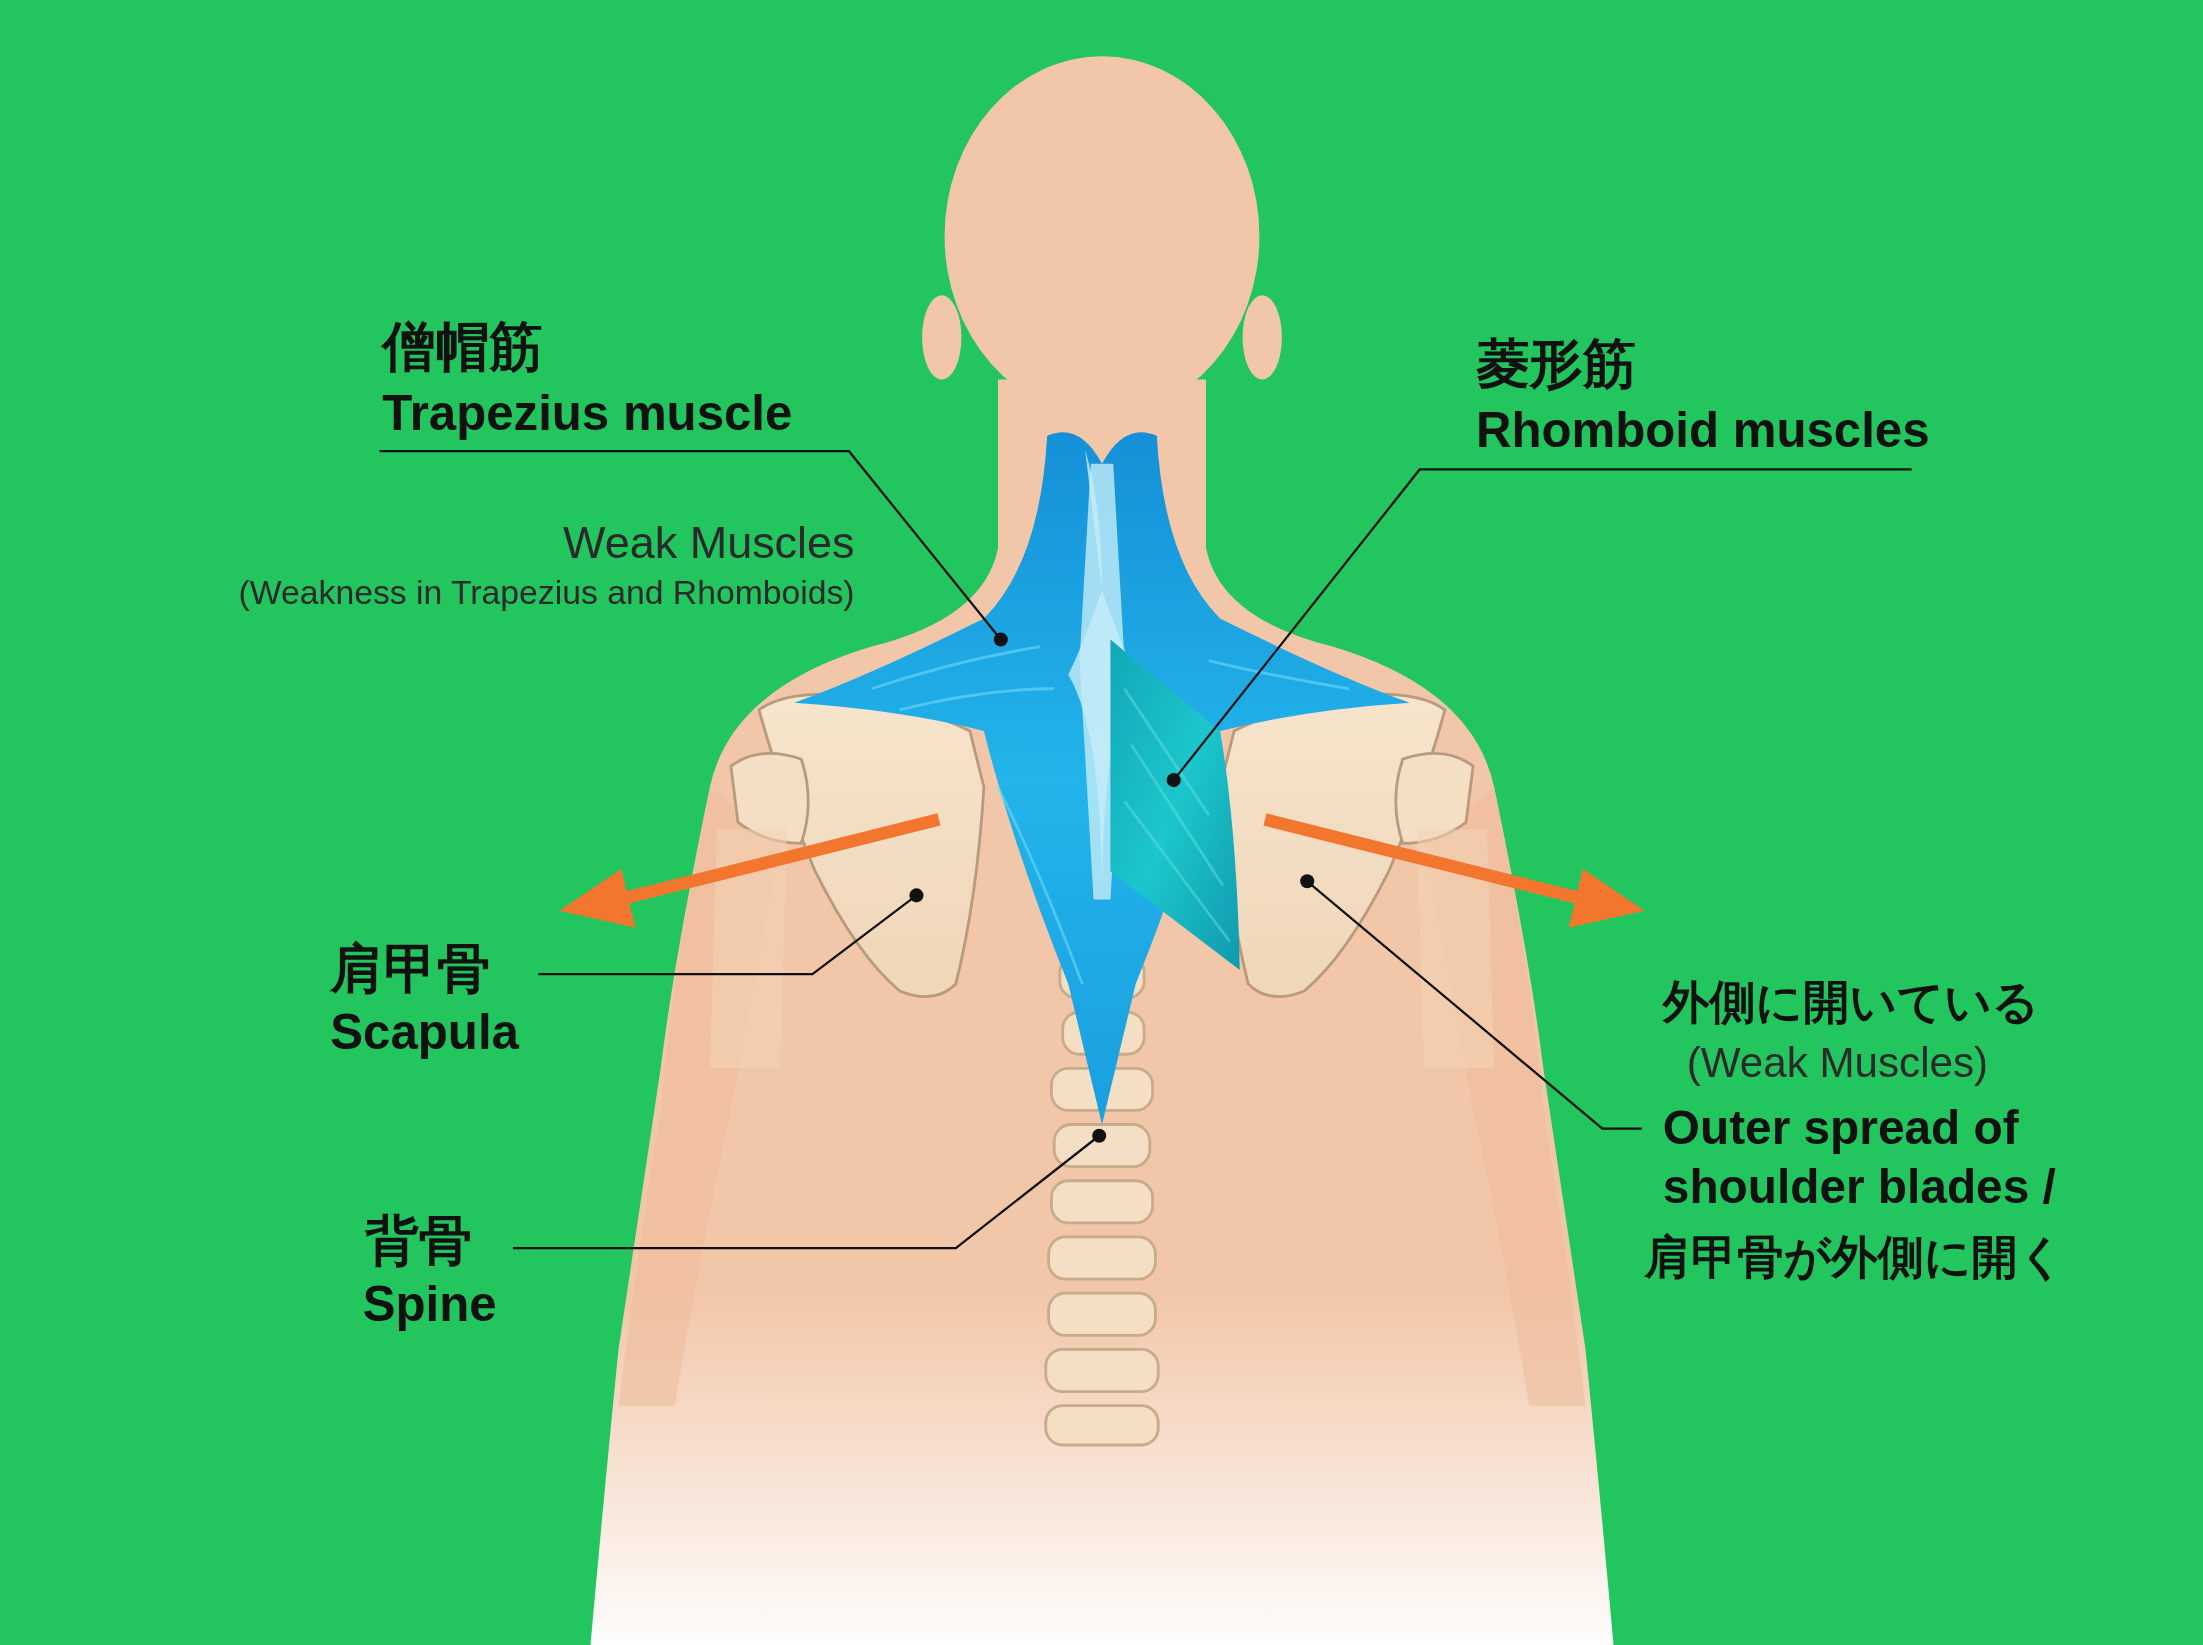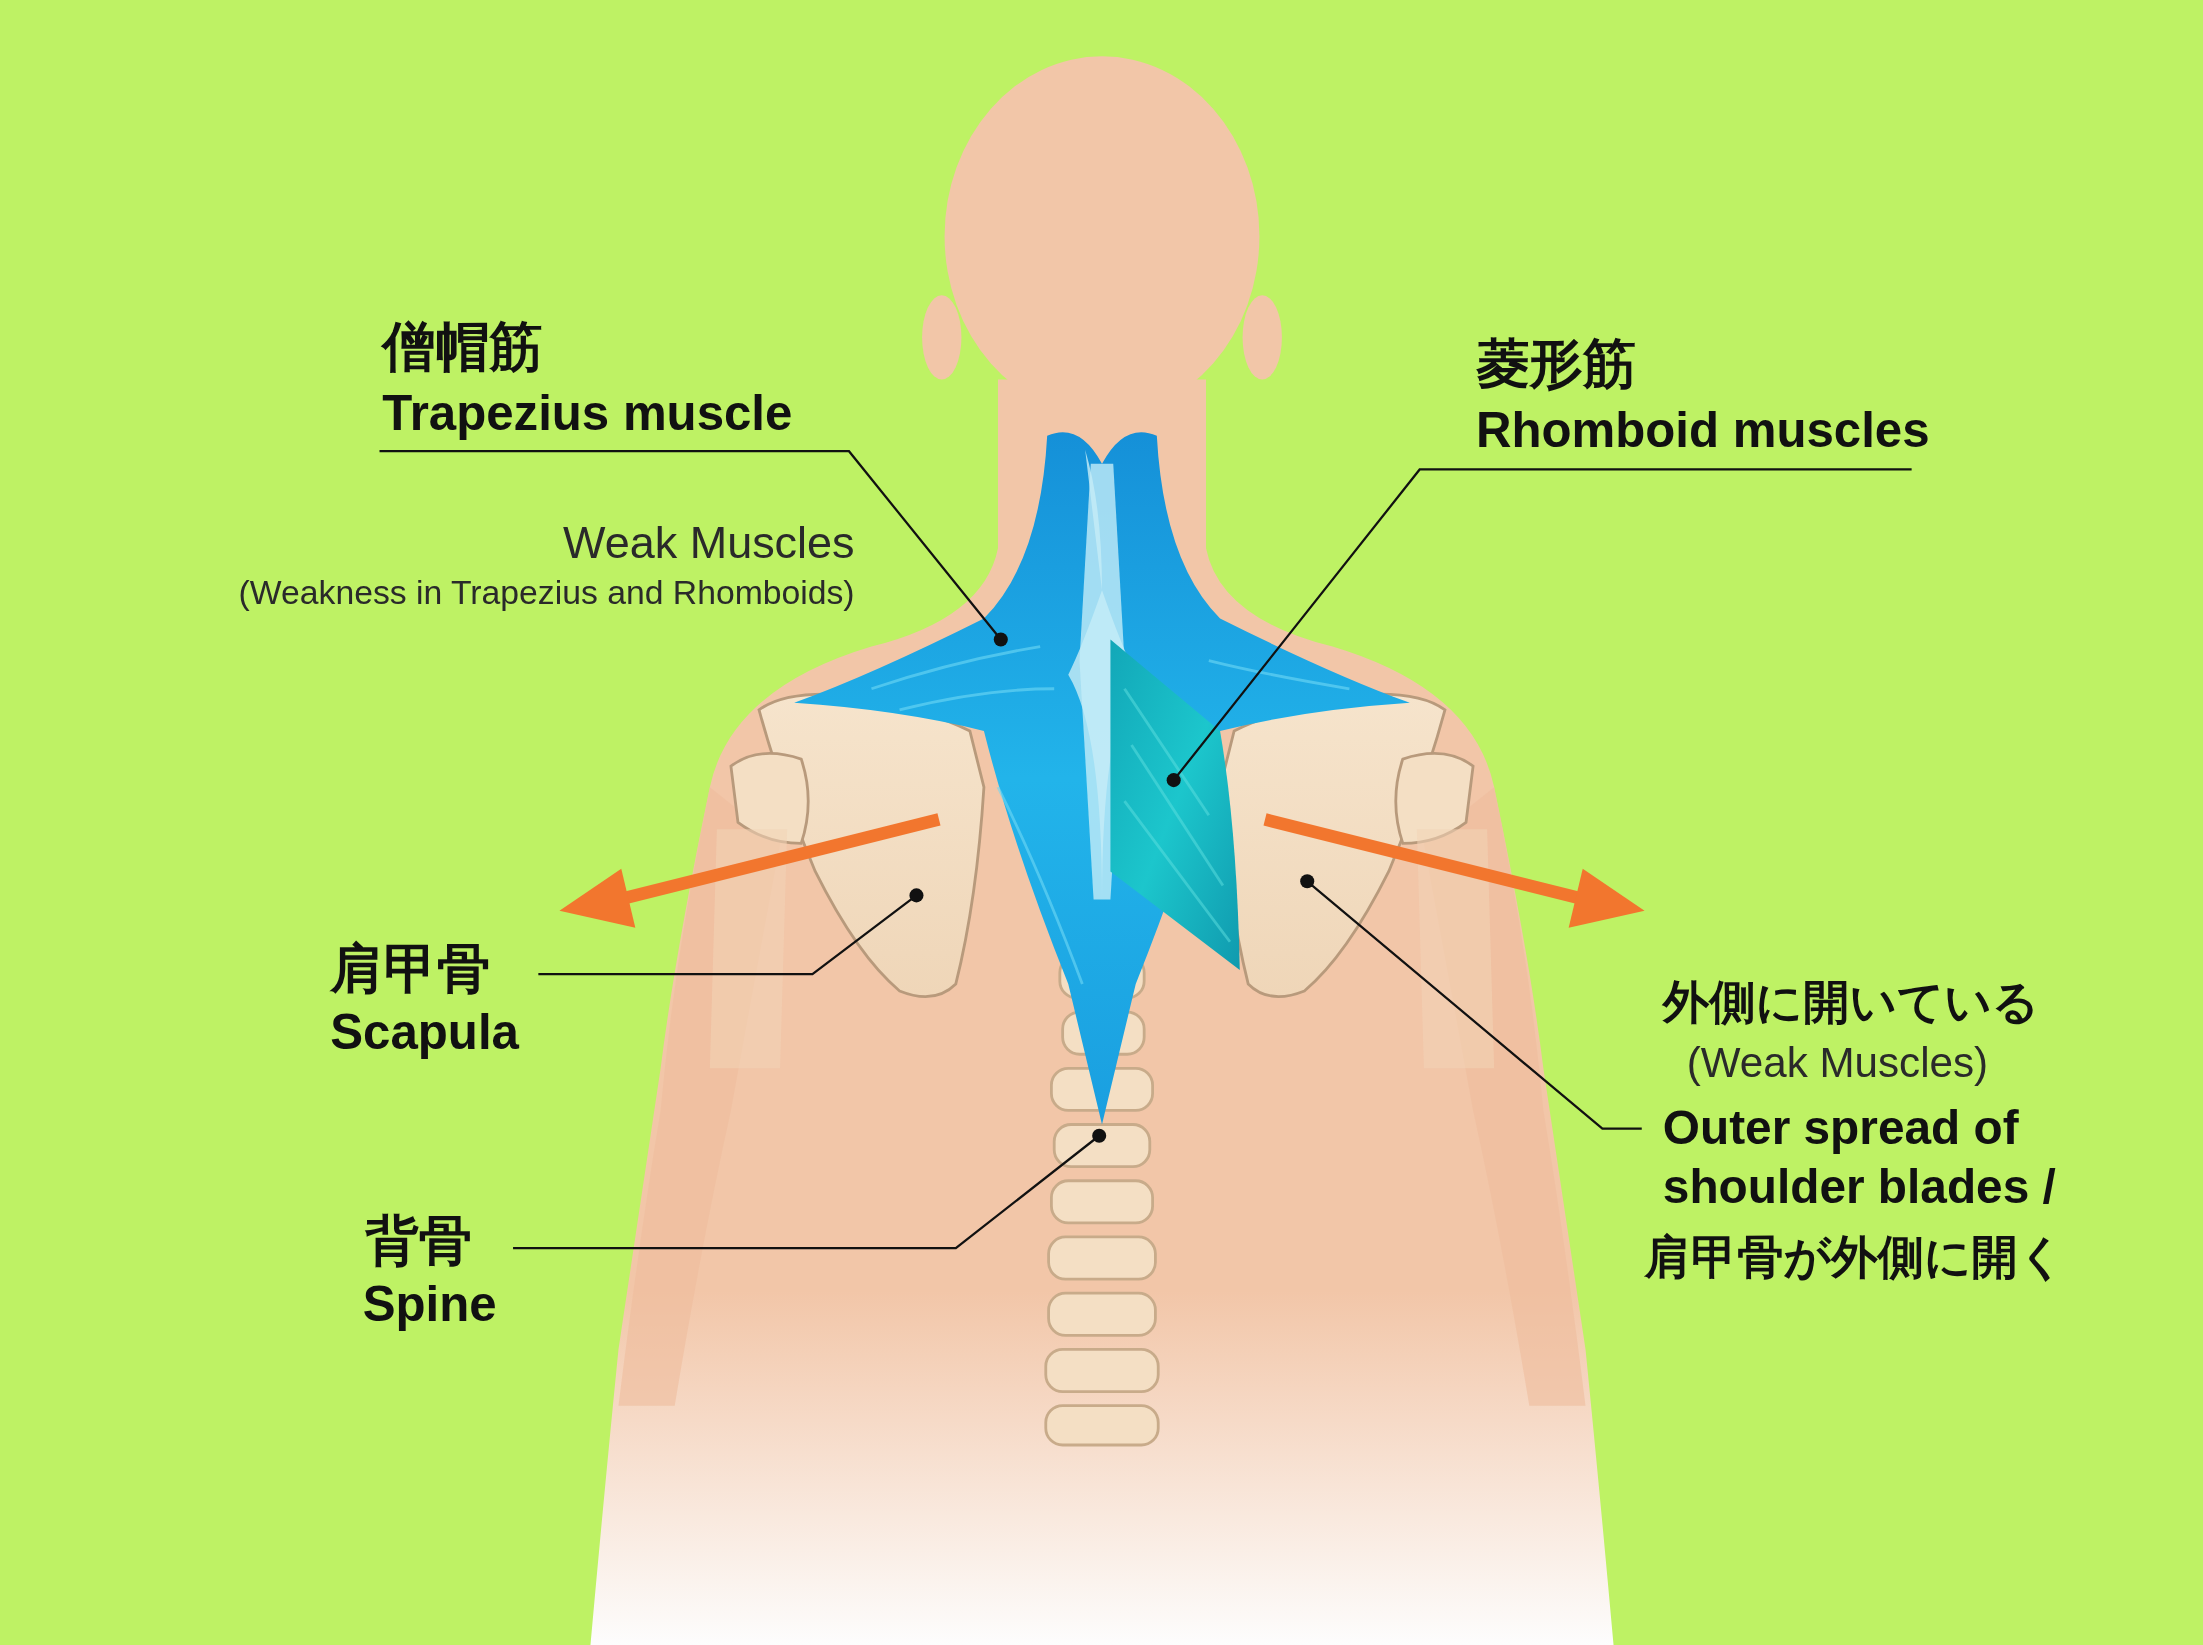--- a/index.html
+++ b/index.html
@@ -1,17 +1,17 @@
 <!DOCTYPE html>
 <html style="font-size:14.7px"><head>
 <meta charset="utf-8">
 <style>
   html, body { margin: 0; padding: 0; background: #ffffff; }
   body { width: 2204px; height: 1646px; overflow: hidden; }
-  #stage { position: relative; width: 2204px; height: 1646px; background: #bef264; }
+  #stage { position: relative; width: 2204px; height: 1646px; background: #22c55e; }
   svg { position: absolute; left: 0; top: 0; width: 2204px; height: 1646px; }
   .lbl-jp { font-family: "DejaVu Sans", sans-serif; font-weight: bold; fill: #111; }
   .lbl-en { font-family: "Liberation Sans", "DejaVu Sans", sans-serif; font-weight: bold; fill: #111; }
   .lbl-sub { font-family: "Liberation Sans", "DejaVu Sans", sans-serif; fill: #2a2a2a; }
   .leader { stroke: #111; stroke-width: 1.6; fill: none; }
   .dot { fill: #111; }
 </style>
 </head>
 <body>
 

